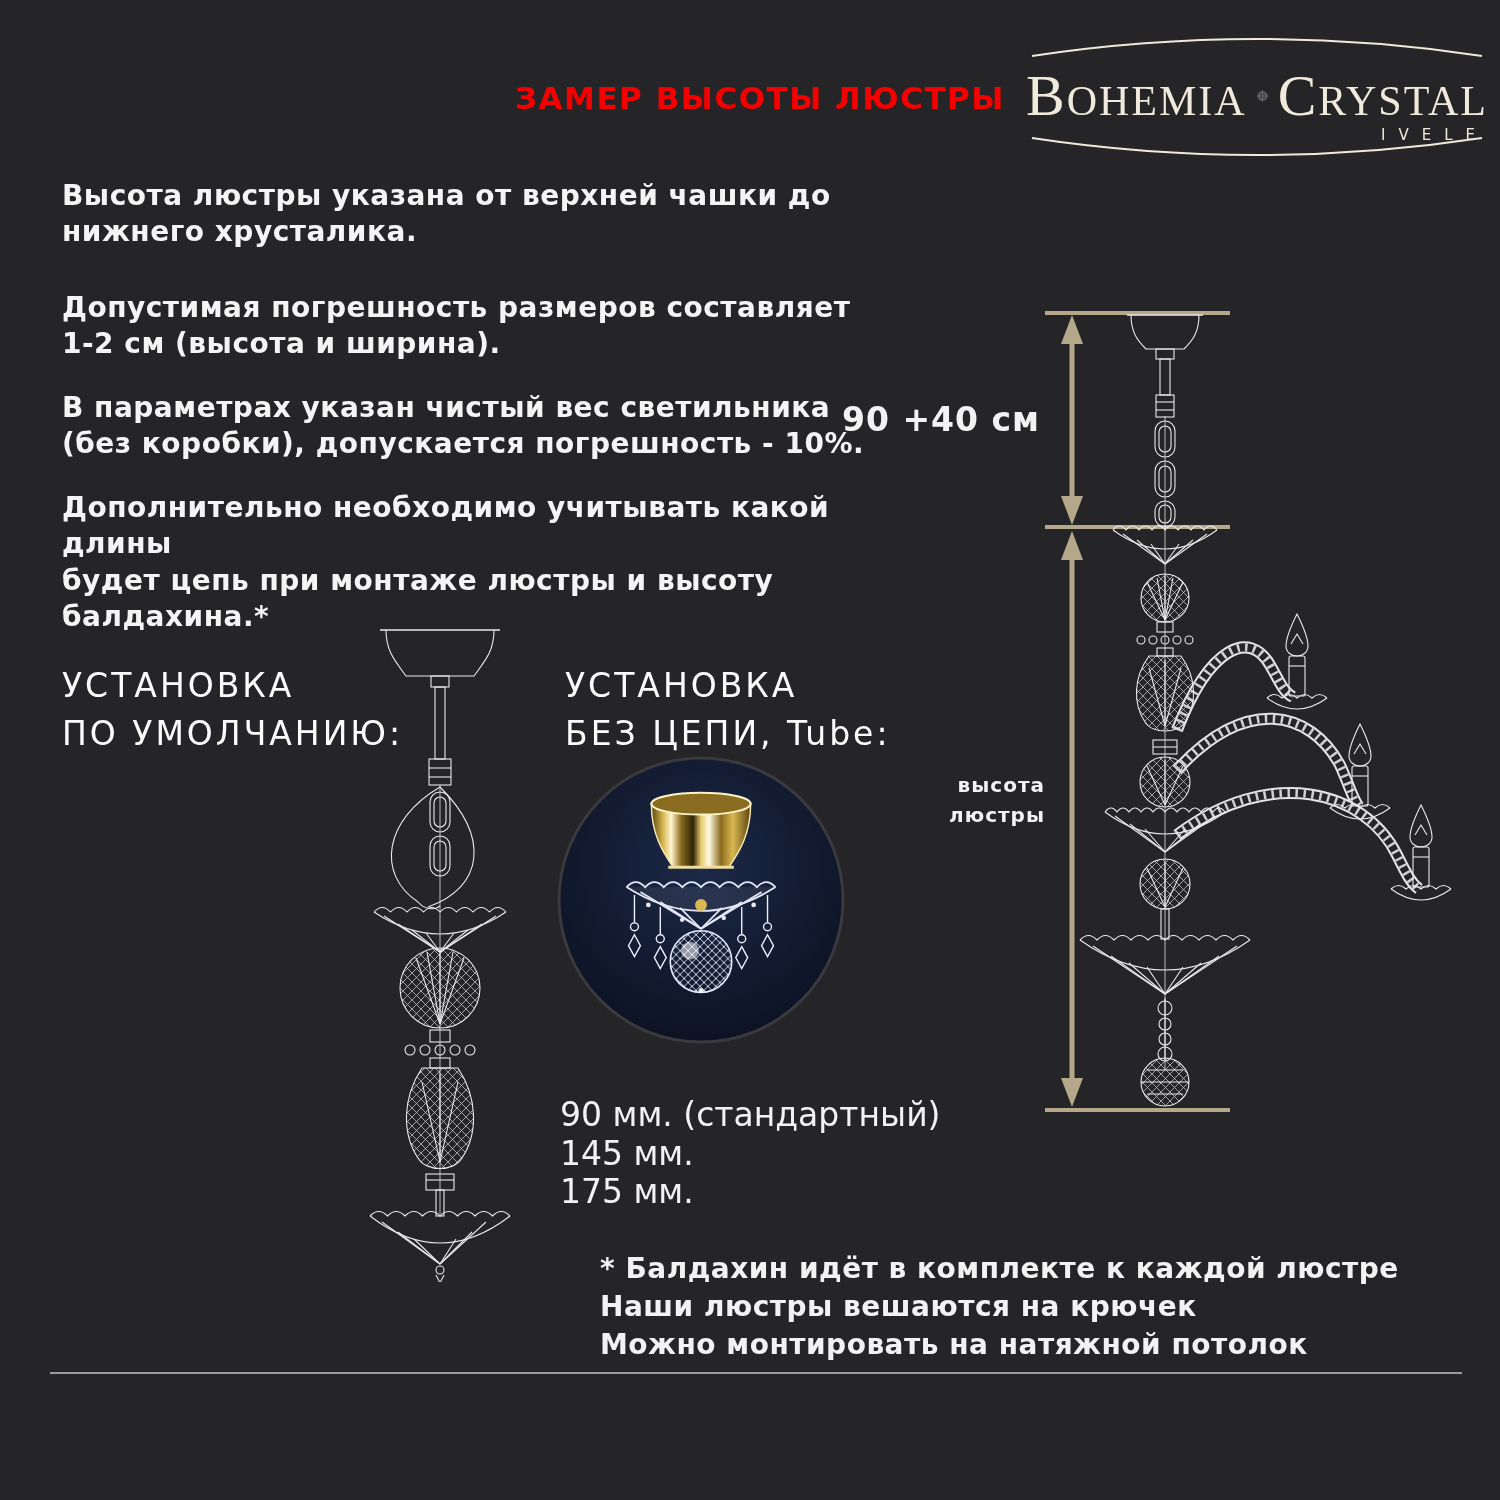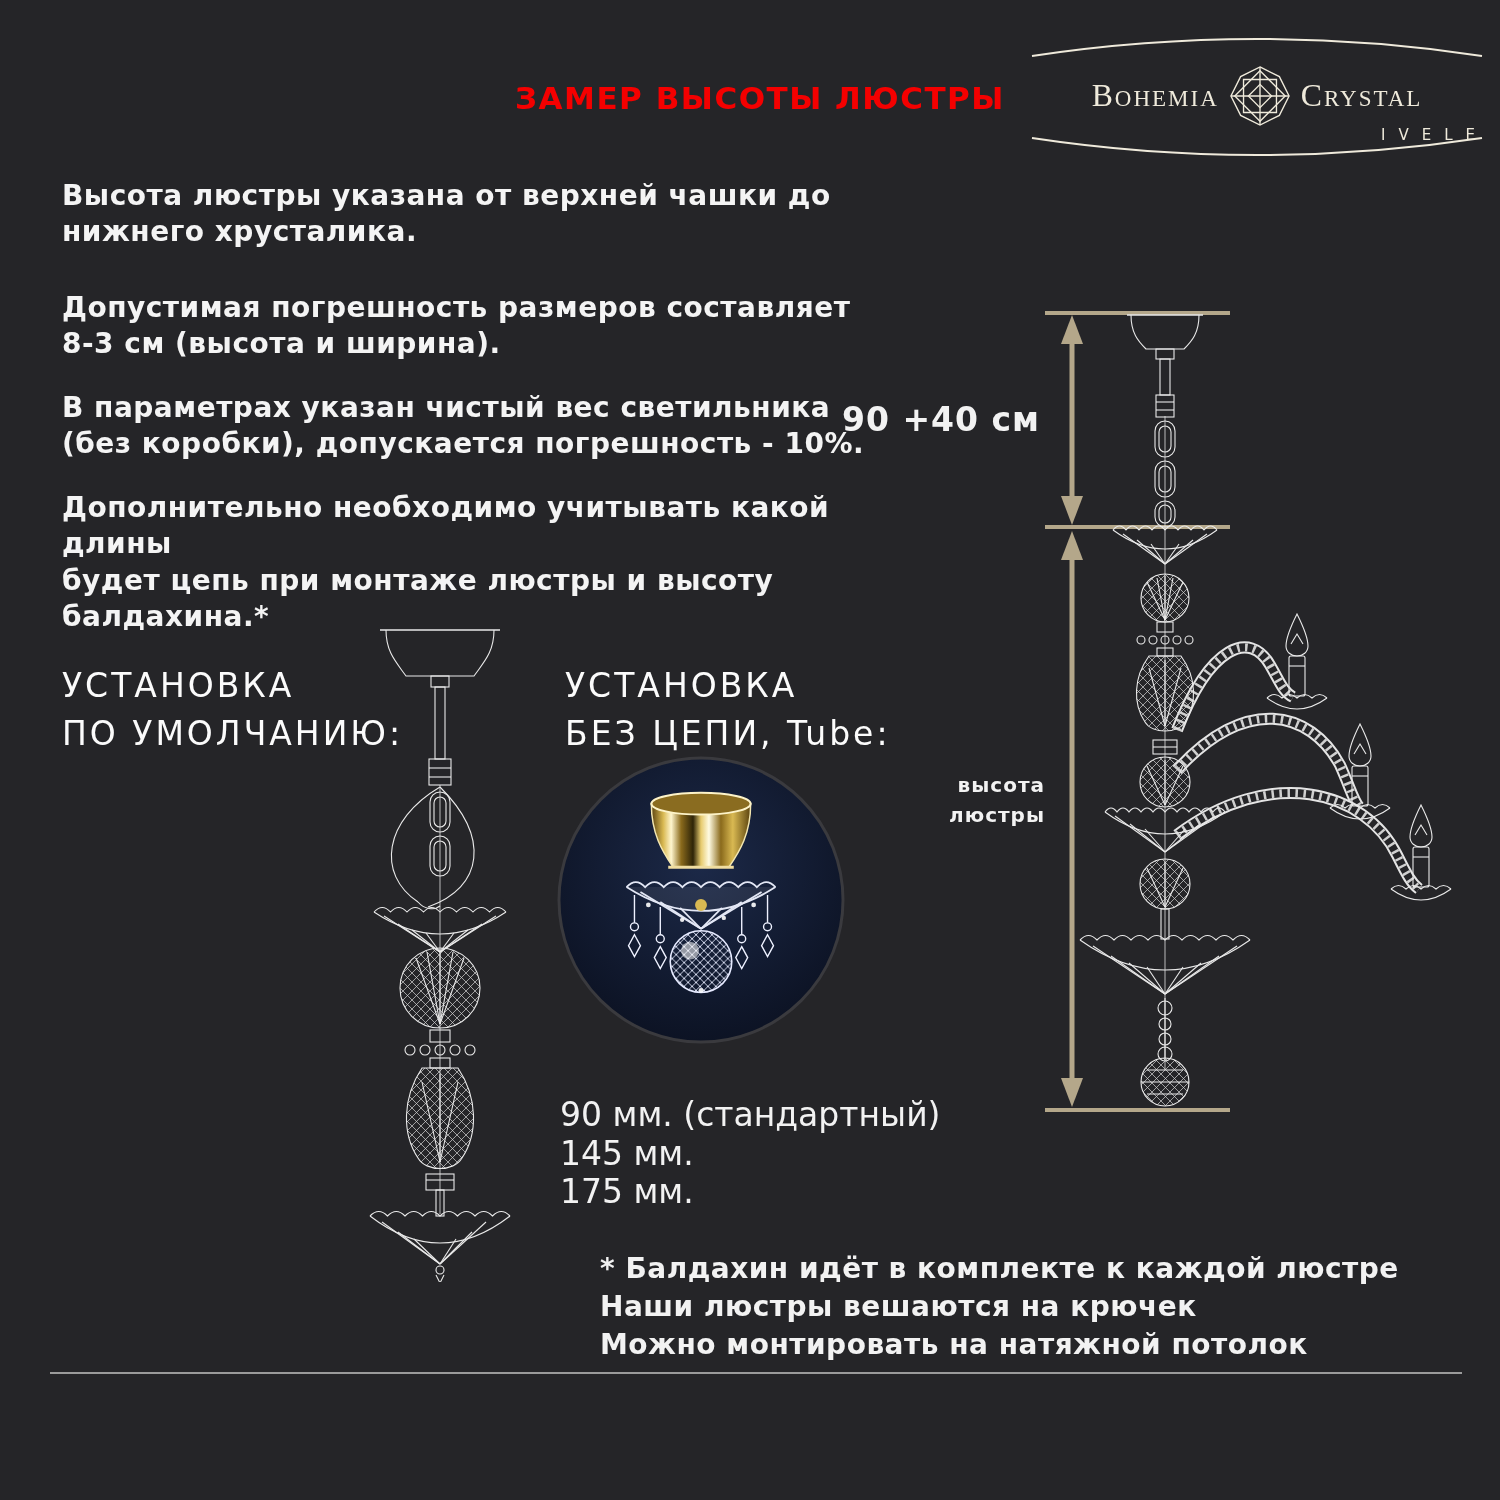--- a/index.html
+++ b/index.html
@@ -18,21 +18,21 @@
   
   .logo{left:1026px;top:22px;width:462px;height:150px;}
   .logo svg.arc{position:absolute;left:0;width:462px;height:38px;}
   .logo svg.arc.top{top:0;}
   .logo svg.arc.bot{bottom:0;}
   .logo-row{
     position:absolute;top:38px;left:0;width:462px;height:72px;
     display:flex;align-items:center;justify-content:center;gap:10px;
   }
   .logo-word{
-    font-family:"Liberation Serif",serif;font-size:23px;letter-spacing:2px;
+    font-family:"Liberation Serif",serif;font-size:42px;letter-spacing:2px;
     color:#efeadb;line-height:1;
   }
   .logo-word::first-letter{font-size:1.38em;}
   .logo-sub{
     position:absolute;top:104px;left:0;width:462px;text-align:right;
     font-size:15px;letter-spacing:13px;text-indent:13px;color:#efeadb;
   }
 
   .para{
     left:62px;width:880px;font-size:28px;font-weight:700;letter-spacing:0.5px;
@@ -100,21 +100,21 @@
     </div>
     <div class="logo-sub">IVELE</div>
     <svg class="arc bot" viewBox="0 0 462 38" preserveAspectRatio="none">
       <path d="M6,4 Q231,38 456,4" stroke="#efeadb" stroke-width="2" fill="none"></path>
     </svg>
   </div>
 
   <div class="abs para preline p1">Высота люстры указана от верхней чашки до
 нижнего хрусталика.</div>
   <div class="abs para preline p2">Допустимая погрешность размеров составляет
-8-3 см (высота и ширина).</div>
+1-2 см (высота и ширина).</div>
   <div class="abs para preline p3">В параметрах указан чистый вес светильника
 (без коробки), допускается погрешность - 10%.</div>
   <div class="abs para preline p4">Дополнительно необходимо учитывать какой длины
 будет цепь при монтаже люстры и высоту балдахина.*</div>
 
   <div class="abs section-h preline h-default">УСТАНОВКА
 ПО УМОЛЧАНИЮ:</div>
   <div class="abs section-h preline h-tube">УСТАНОВКА
 БЕЗ ЦЕПИ, Tube:</div>
 

